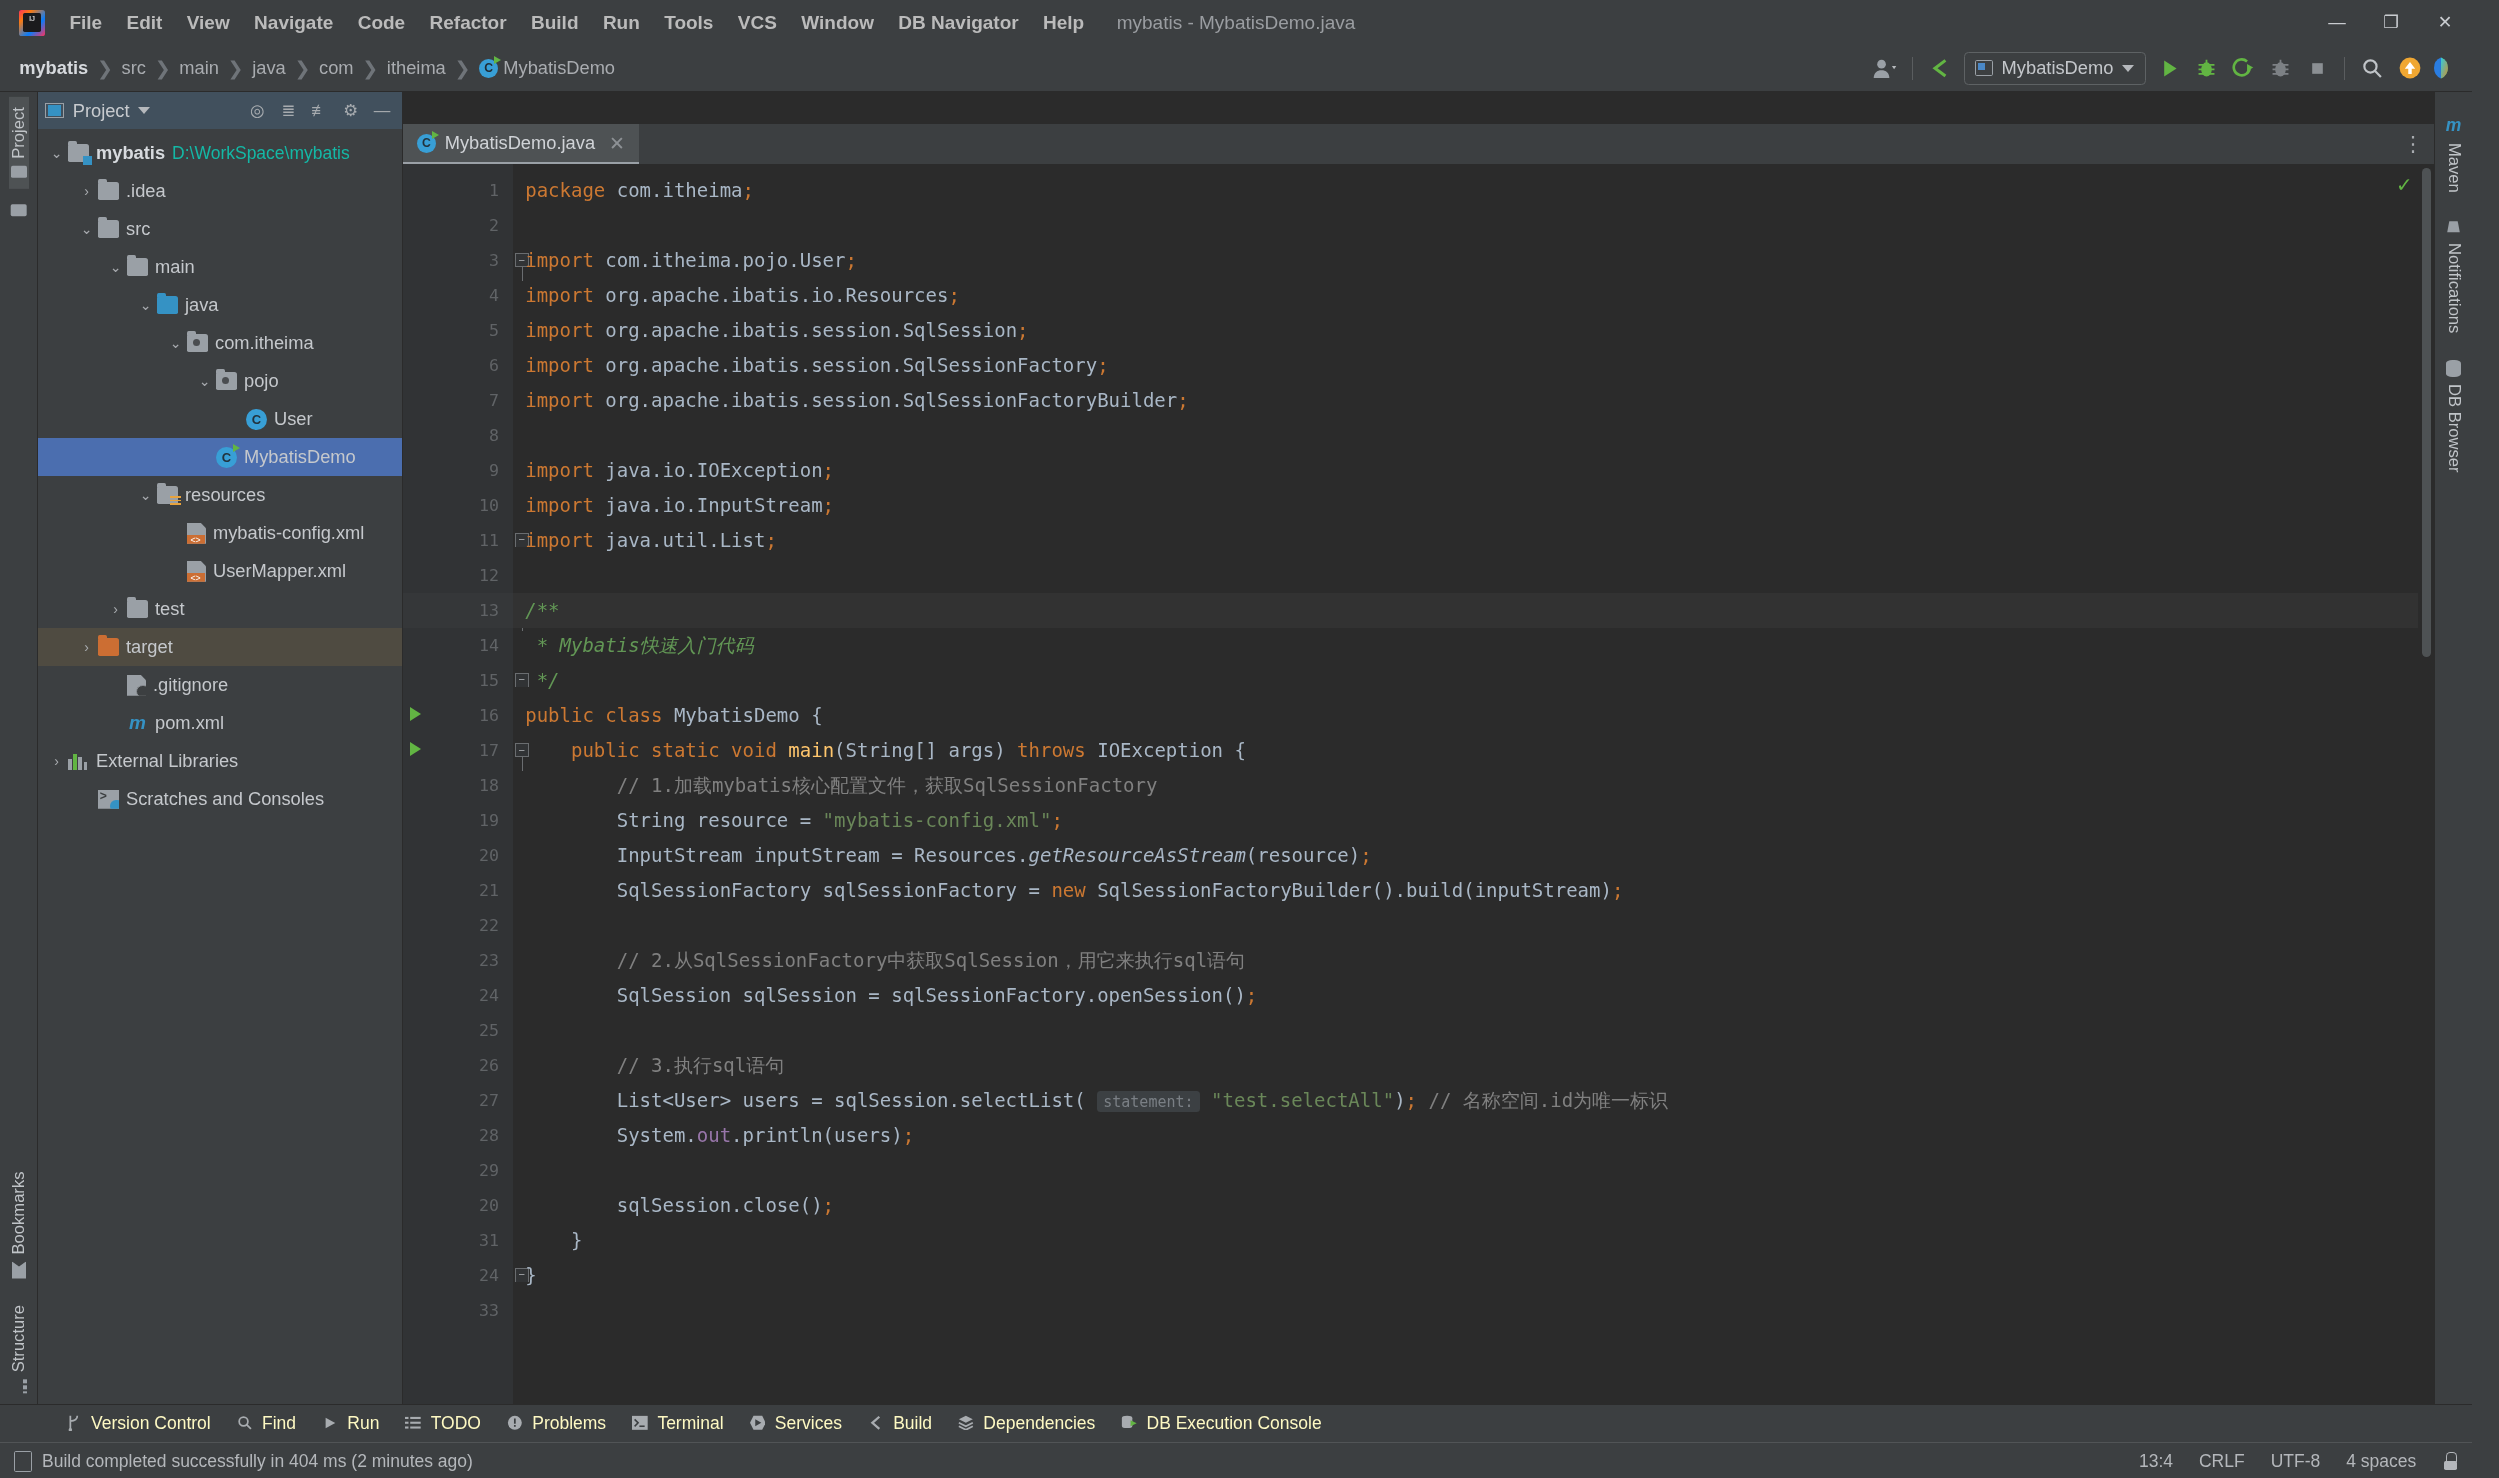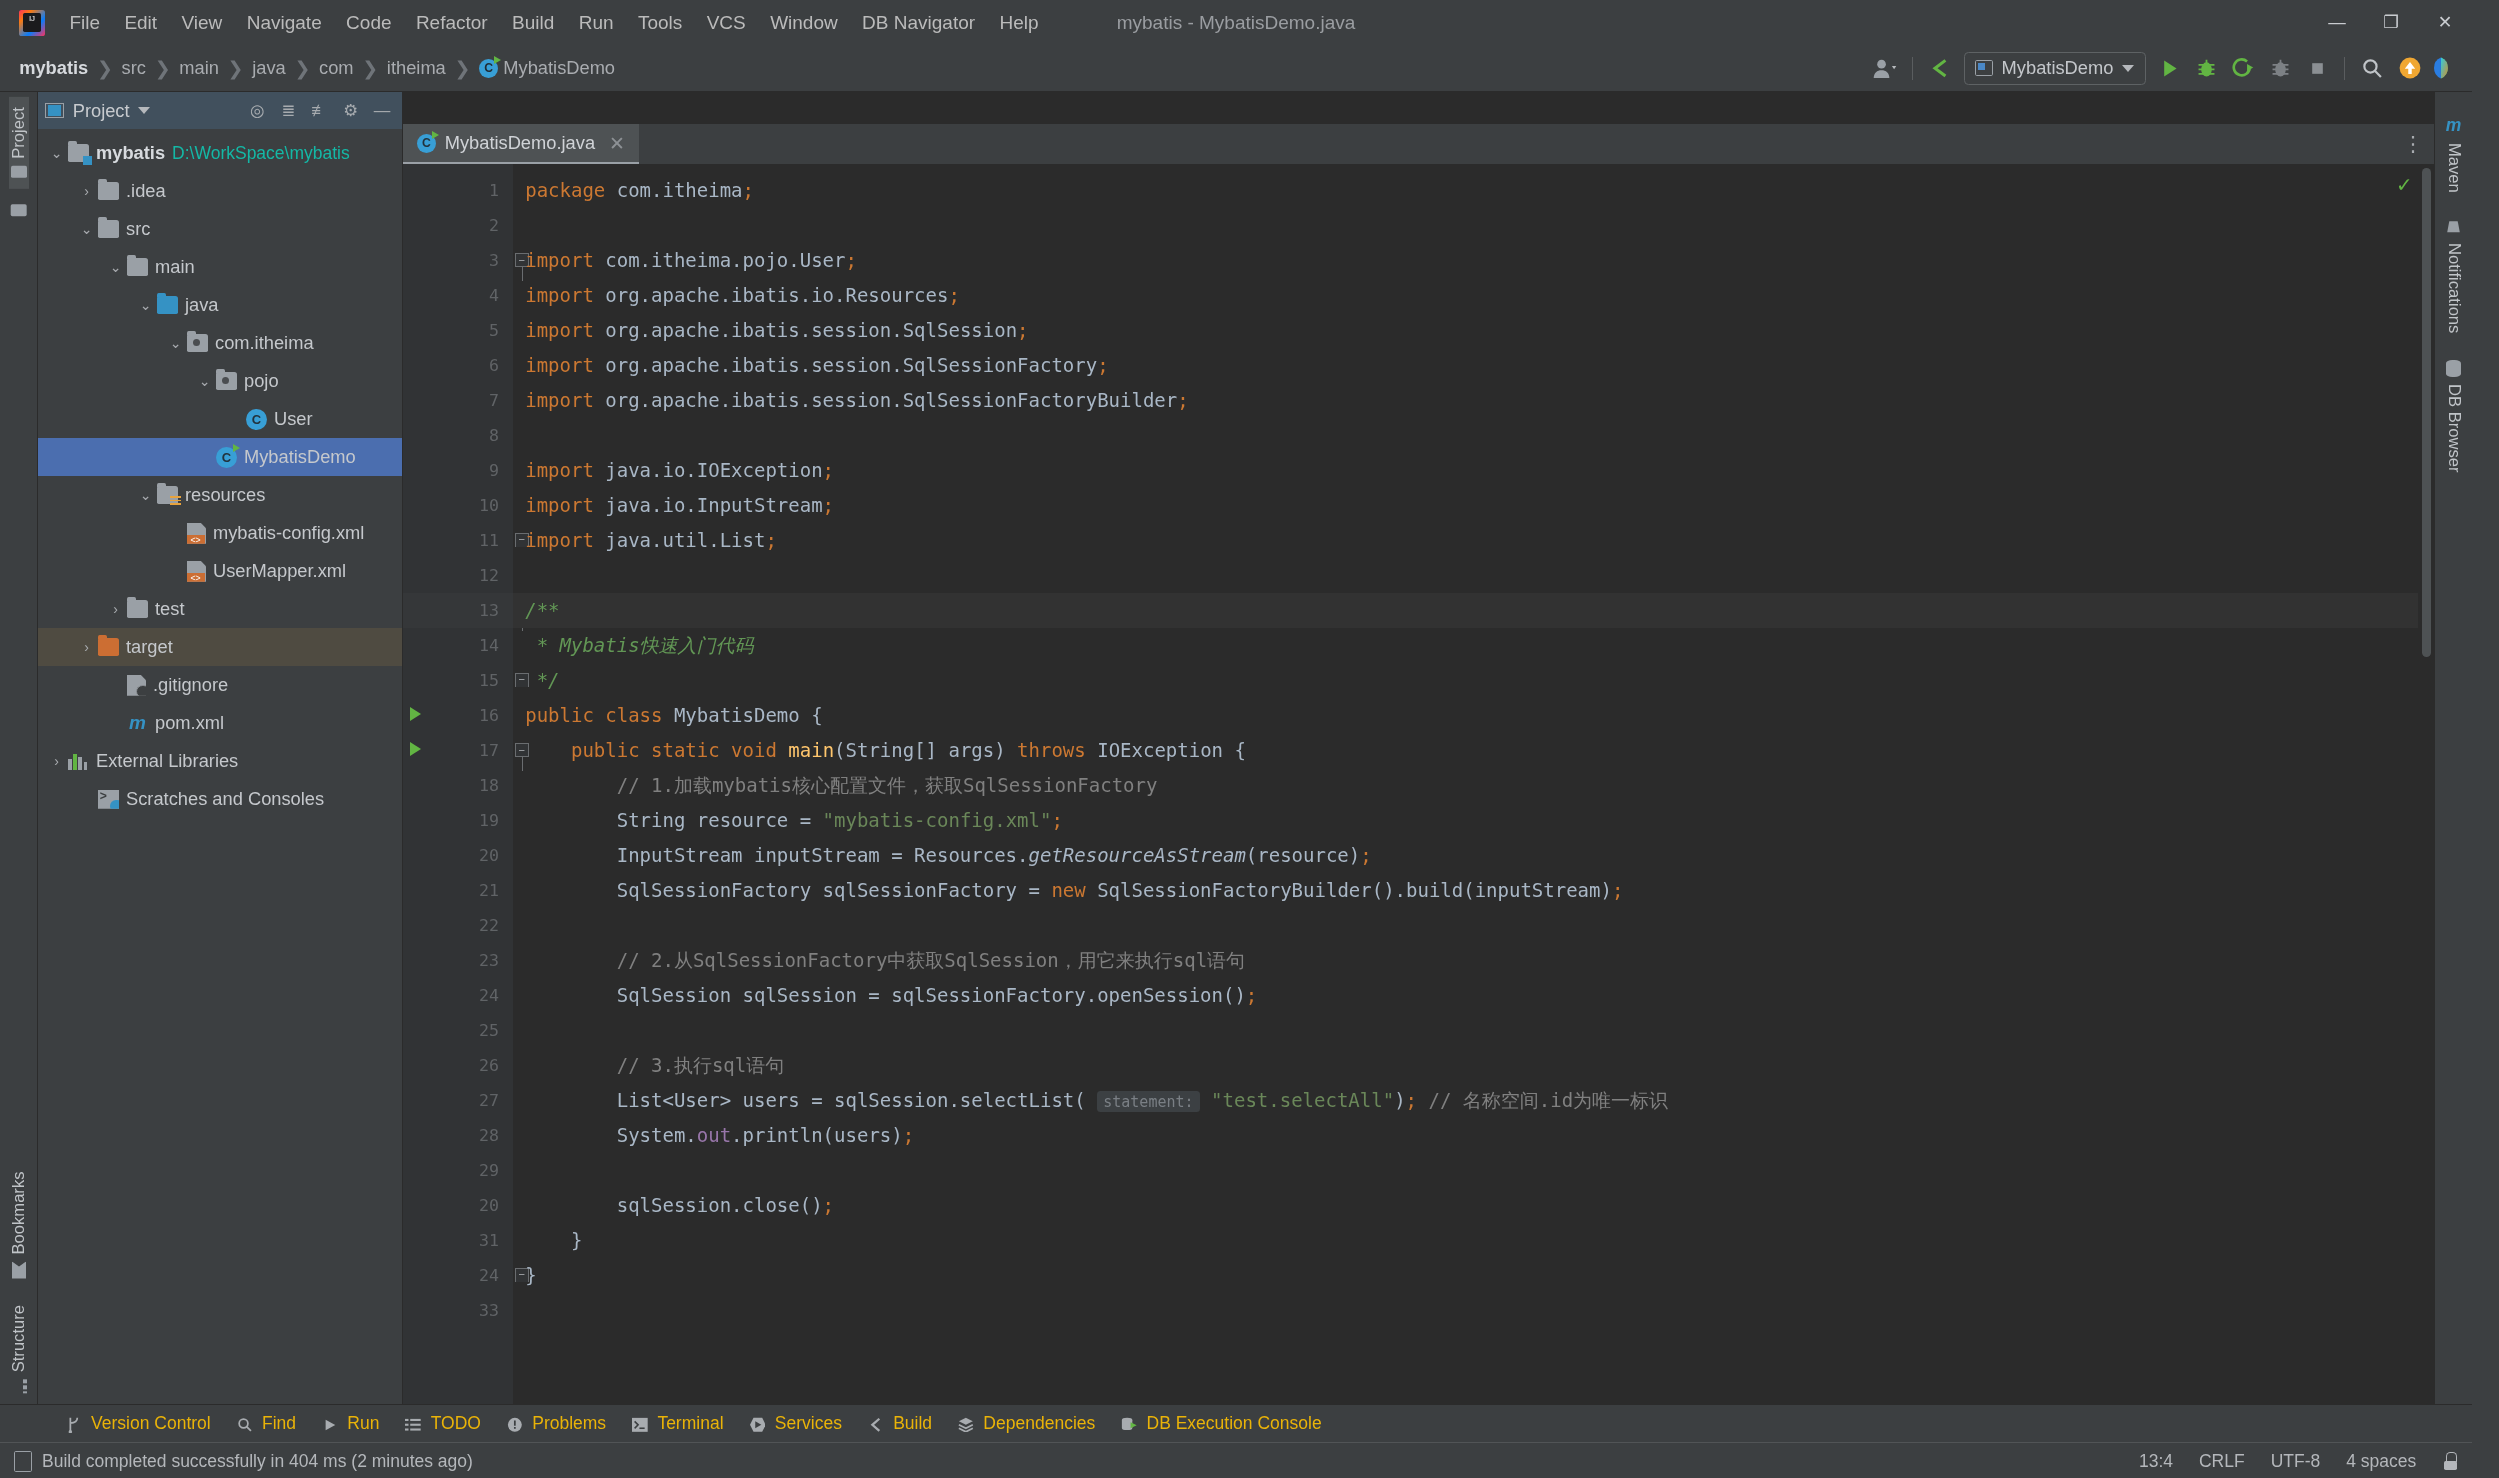--- a/index.html
+++ b/index.html
@@ -20,21 +20,21 @@
     width: 26px; height: 26px; margin-left: 19px; margin-right: 12.2px;
     border-radius: 2.6px; position: relative; overflow: hidden;
     background: linear-gradient(135deg,#fe315d 0%,#f97a12 25%,#087cfa 65%,#fe315d 100%);
     display:flex; align-items:center; justify-content:center;
   }
   .ij-logo .inner {
     width: 17.5px; height: 19px; background:#1b1b1d; border-radius:1.7px;
     color:#fff; font-size:7.9px; font-family:"Liberation Sans",sans-serif;
     display:flex; align-items:flex-start; justify-content:center; padding-top:0.9px; letter-spacing:0px;
   }
-  .menu-items { display: flex; align-items: flex-start; }
+  .menu-items { display: flex; align-items: flex-start; font-weight: bold; }
   .menu-item {
     color: #bbbbbb; font-size: 19px; padding: 3.5px 12.2px; cursor: default;
     white-space: nowrap;
   }
   .win-title {
     color: #9a9da1; font-size: 19px; position: absolute; left: 50%;
     transform: translateX(-50%); white-space: nowrap;
   }
   .win-btns { position: absolute; right: 0; top:0; height:45px; display:flex; align-items:center; }
   .win-btn {
@@ -225,21 +225,21 @@
   }
   .vthumb { position:absolute; right:2.6px; top: 3.5px; width:9.6px; height: 489px; background:#4e5254; border-radius:4.4px;}
   .ok-check { position:absolute; right: 23px; top: 7px; color:#62b543; font-size:23px;}
 
   
   .toolwin-bar {
     height: 38px; flex:0 0 38px; background:#3c3f41; display:flex; align-items:center;
     border-top:0.9px solid #2b2b2b; padding-left: 52px; gap: 0px;
   }
   .tw-item {
-    display:flex; align-items:flex-end; gap:7.9px; color:#eab308; font-size:17.5px;
+    display:flex; align-items:flex-start; gap:7.9px; color:#fef9c3; font-size:17.5px;
     padding: 3.5px 12.2px; white-space:nowrap;
   }
   .tw-ico{width:19px;height:19px;display:flex;align-items:center;justify-content:center;color:#a8acb0;font-size:15.7px;}
 
   .statusbar {
     height: 37px; flex:0 0 37px; background:#3c3f41; display:flex; align-items:center;
     border-top:0.9px solid #515456; padding: 0 14px; color:#b4b7bb; font-size:17.5px;
   }
   .sb-left{display:flex;align-items:center;gap:10.5px;}
   .sb-doc{width:17.5px;height:21px;border:1.7px solid #9aa0a6;border-radius:1.7px;}

